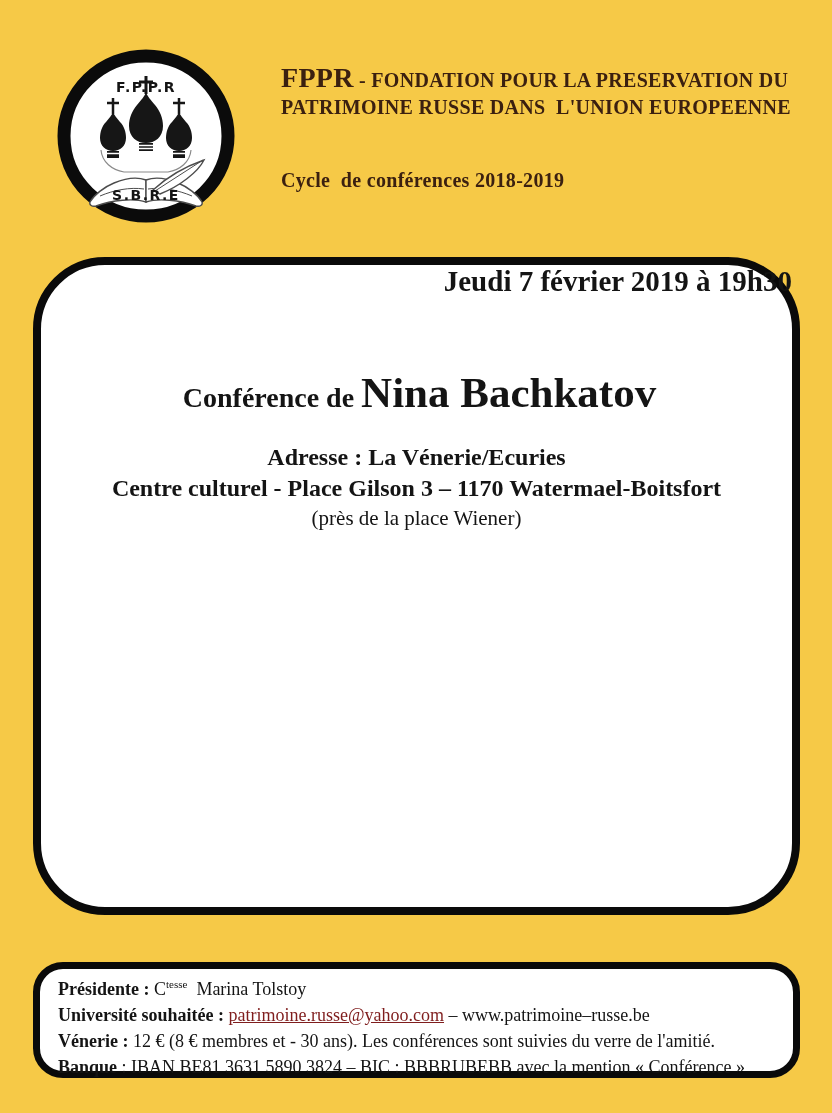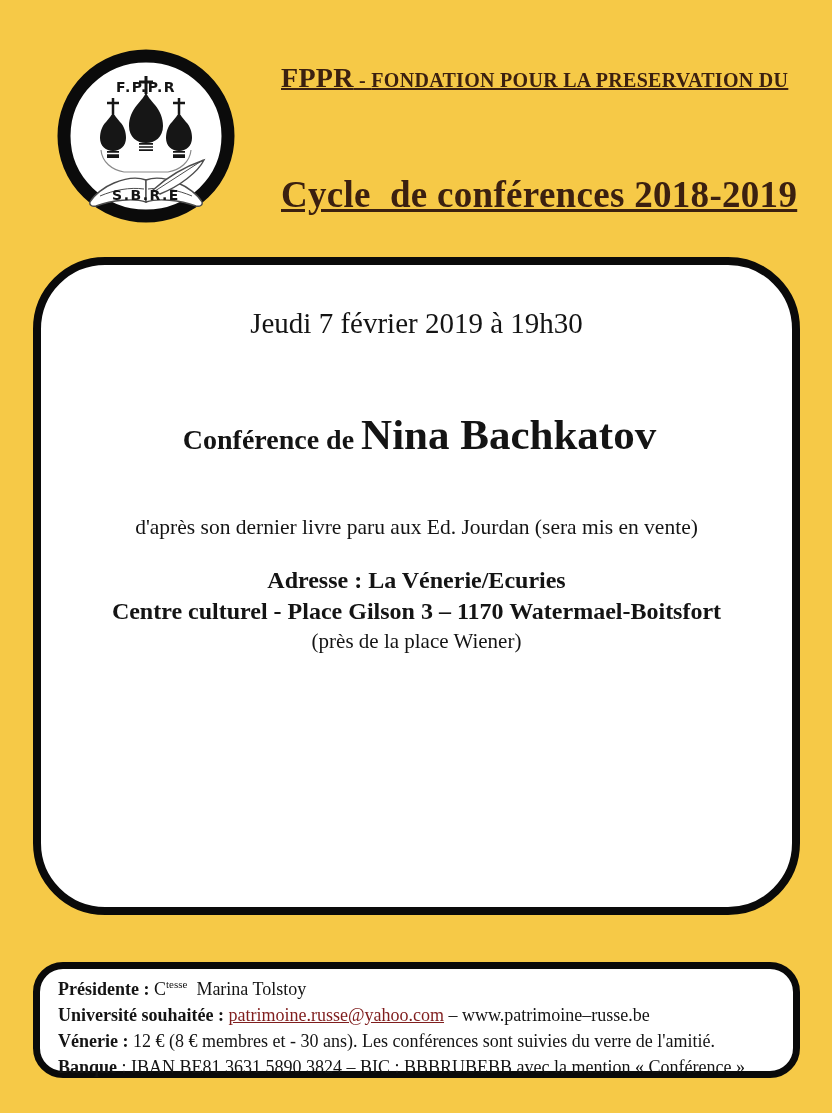--- a/index.html
+++ b/index.html
@@ -8,32 +8,32 @@
     background:#F6C947;
     position:relative;
     overflow:hidden;
     font-family:"Liberation Serif","DejaVu Serif",serif;
     color:#141414;
   }
   .pre{white-space:pre-wrap;}
 
   
   .logo-wrap{position:absolute;left:56px;top:48px;width:180px;height:176px;}
-  .header-block{position:absolute;left:281px;top:64px;width:530px;color:#3B2010;text-decoration:underline;}
+  .header-block{position:absolute;left:281px;top:64px;width:530px;color:#3B2010;}
   .org-line{font-weight:bold;font-size:20px;line-height:27px;letter-spacing:.3px;}
   .org-abbr{font-size:28px;}
-  .cycle-line{margin-top:79px;font-weight:bold;font-size:37px;letter-spacing:.3px;}
+  .cycle-line{margin-top:48px;font-weight:bold;font-size:20px;letter-spacing:.3px;}
 
   
   .main-card{
     position:absolute;left:33px;top:257px;width:751px;height:642px;
     background:#ffffff;border:8px solid #0A0A0A;border-radius:72px;
     text-align:center;
   }
-  .date-line{margin-top:42px;font-size:29px;font-weight:normal;}
+  .date-line{font-size:29px;font-weight:bold;text-align:right;}
   .conf-line{margin-top:70px;padding-left:6px;}
   .conf-prefix{font-size:28px;font-weight:bold;}
   .speaker{font-size:43px;font-weight:bold;}
   .creds{margin-top:24px;font-size:21px;line-height:27px;}
   .title-block{margin-top:30px;font-size:39px;font-weight:bold;font-style:italic;line-height:46px;}
   .book-note{margin-top:56px;font-size:21.5px;}
   .addr-block{margin-top:25px;}
   .addr-bold{font-size:24px;font-weight:bold;line-height:31px;}
   .addr-note{font-size:21px;line-height:29px;}
 
@@ -80,27 +80,27 @@
       <path d="M44 148 C58 142 74 139 88 141 M136 148 C122 142 106 139 92 141" fill="none" stroke-width="1"></path>
       <path d="M97 142 C110 130 128 119 148 112 C142 124 124 138 104 146 Z"></path>
       <path d="M99 143 L147 112" fill="none" stroke-width="1"></path>
     </g>
     <text x="90" y="152" text-anchor="middle" font-family="DejaVu Sans, sans-serif" font-size="14" font-weight="bold" letter-spacing="1.5" fill="#141414">S.B.R.E</text>
   </svg>
 </div>
 
 <div class="header-block">
   <div class="org-line pre"><span class="org-abbr">FPPR</span><span> - </span><span>FONDATION POUR LA PRESERVATION DU</span></div>
+  <div class="org-line pre">PATRIMOINE RUSSE DANS  L'UNION EUROPEENNE</div>
   <div class="cycle-line pre">Cycle  de conférences 2018-2019</div>
 </div>
 
 <div class="main-card">
   <div class="date-line">Jeudi 7 février 2019 à 19h30</div>
   <div class="conf-line"><span class="conf-prefix pre">Conférence de </span><span class="speaker">Nina Bachkatov</span></div>
-  <div class="book-note">d'après son dernier livre paru aux Ed. Jourdan (sera mis en vente)</div>
   <div class="addr-block">
     <div class="addr-bold">Adresse : La Vénerie/Ecuries</div>
     <div class="addr-bold">Centre culturel - Place Gilson 3 – 1170 Watermael-Boitsfort</div>
     <div class="addr-note">(près de la place Wiener)</div>
   </div>
 </div>
 
 <div class="footer-card">
   <div class="footer-inner">
     <div class="footer-line"><span class="flabel">Présidente : </span><span>C</span><span class="sup">tesse</span><span>  Marina Tolstoy</span></div>

